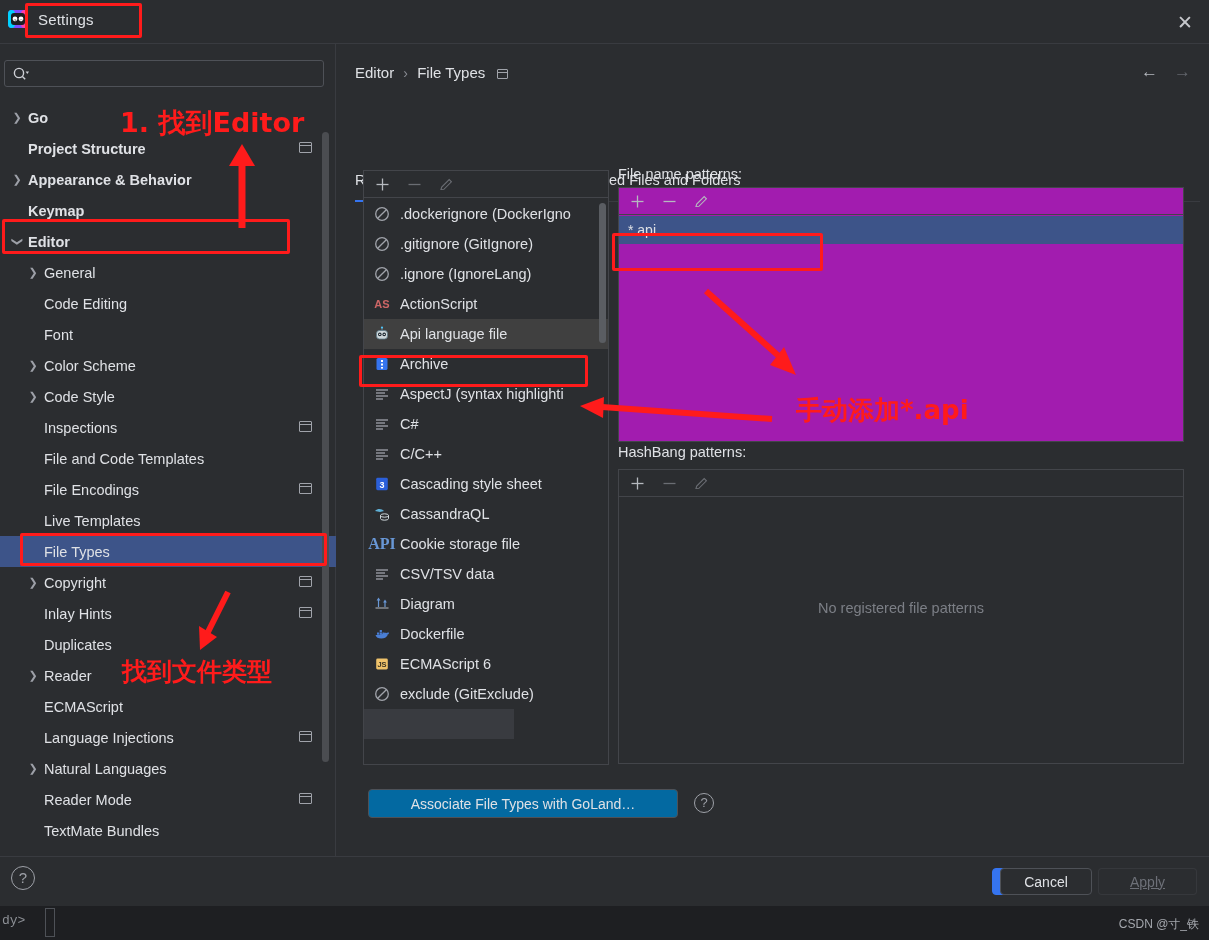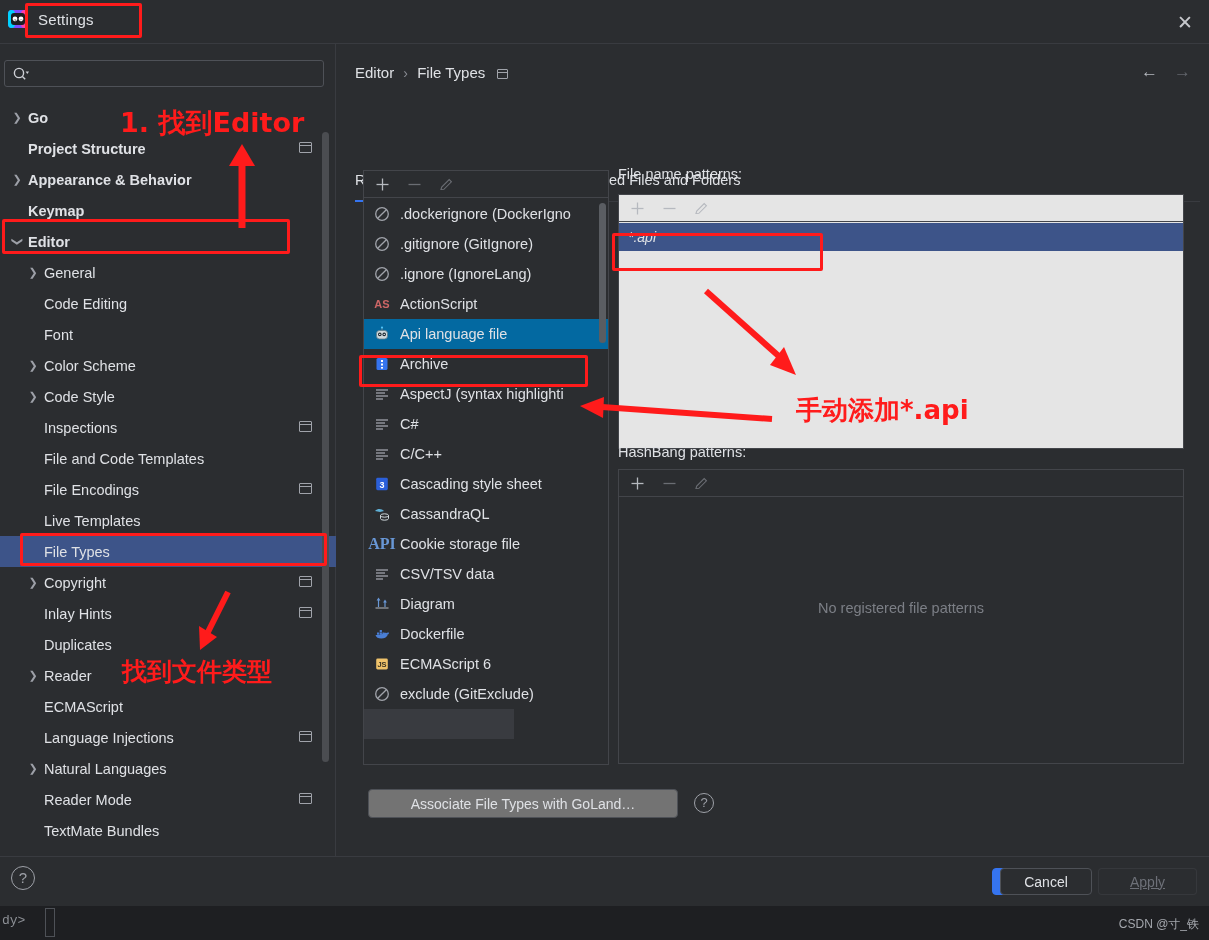--- a/index.html
+++ b/index.html
@@ -138,41 +138,41 @@
              display: flex; align-items: center; justify-content: center; }
   .tb-icon.dim { color: #6a6d73; }
   .ft-list {
     position: absolute; left: 0; top: 28px; width: 244px; height: 565px;
     overflow: hidden; background: #2b2d30;
   }
   .ft-row {
     height: 30px; display: flex; align-items: center; padding-left: 9px;
     white-space: nowrap; cursor: default;
   }
-  .ft-row.selected { background: #0369a1; align-items: center; }
+  .ft-row.selected { background: #404040; align-items: center; }
   .ft-row.hovered { background: #393b40; }
   .ft-ico {
     width: 18px; height: 18px; flex: 0 0 18px; margin-right: 9px;
     display: flex; align-items: center; justify-content: center;
     font-size: 11px; font-weight: bold; line-height: 1;
   }
   .ft-name { font-size: 14.5px; color: #dfe1e5; }
   .ft-sb-thumb {
     position: absolute; right: 2px; top: 32px; width: 7px; height: 140px;
     background: #5a5d62; border-radius: 4px;
   }
 
   
   .lbl-fnp {
     position: absolute; left: 281px; top: 122px;
     font-size: 14.5px; color: #dfe1e5;
   }
   .pat-box {
-    position: absolute; left: 281px; top: 150px; width: 566px; height: 255px;
-    border: 1px solid #43454a; background: #e5e5e5; font-style: italic;
+    position: absolute; left: 281px; top: 143px; width: 566px; height: 255px;
+    border: 1px solid #43454a; background: #a21caf;
   }
   .pat-toolbar {
     position: absolute; left: 0; top: 0; width: 564px; height: 27px;
     border-bottom: 1px solid #43454a;
     display: flex; align-items: center; padding-left: 9px; gap: 14px;
   }
   .pat-row {
     position: absolute; left: 0; top: 28px; width: 564px; height: 28px;
     background: #3d5489; display: flex; align-items: center; padding-left: 9px;
   }
@@ -186,21 +186,21 @@
     position: absolute; left: 281px; top: 425px; width: 566px; height: 295px;
     border: 1px solid #43454a; background: #2b2d30;
   }
   .hb-empty {
     position: absolute; left: 0; top: 130px; width: 564px;
     text-align: center; font-size: 14.5px; color: #7c7f86;
   }
 
   .assoc-btn {
     position: absolute; left: 31px; top: 745px; width: 310px; height: 29px;
-    border: 1px solid #4e5157; border-radius: 4px; background: #737373;
+    border: 1px solid #4e5157; border-radius: 4px; background: #0369a1;
     color: #dfe1e5; font-size: 14px; font-family: "Liberation Sans", sans-serif;
     cursor: pointer;
   }
   .help-circ {
     position: absolute; left: 357px; top: 749px;
     width: 20px; height: 20px; border: 1px solid #9ea1a8; border-radius: 50%;
     color: #9ea1a8; font-size: 13px; line-height: 18px; text-align: center;
     cursor: pointer;
   }
 

